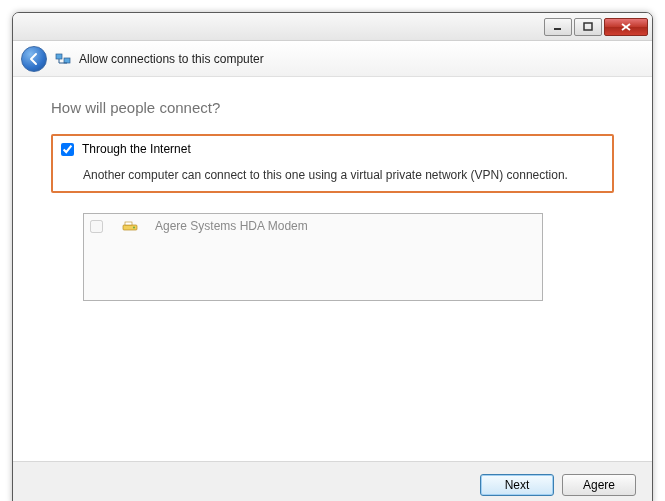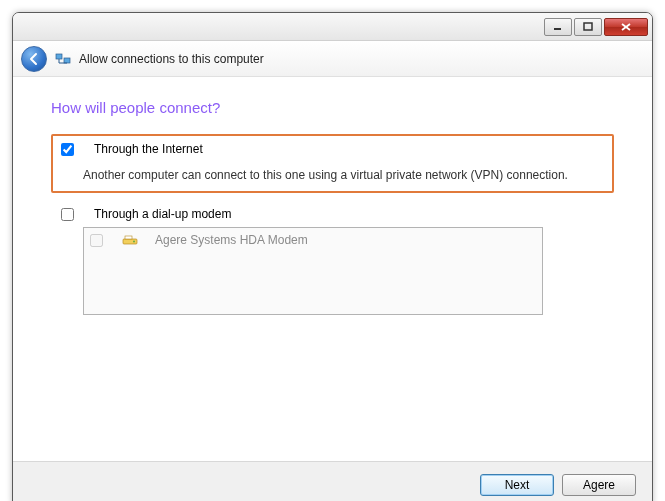--- a/index.html
+++ b/index.html
@@ -65,35 +65,35 @@
     border: 1px solid #3a6aa8;
     display: flex; align-items: center; justify-content: center;
   }
   .header-icon { width: 16px; height: 16px; display: inline-block; }
   .header-title { font-size: 12px; color: #222; }
   .content {
     flex: 1;
     padding: 22px 38px 10px 38px;
   }
   .heading {
-    color: #8b5cf6;
+    color: #737373;
     font-size: 15px;
     font-weight: 400;
     margin-bottom: 18px;
   }
   .option-block {
     padding: 8px 10px 10px 10px;
   }
   .option-block.highlighted {
     border: 2px solid #e17a3b;
     border-radius: 2px;
     padding: 6px 8px 8px 8px;
     margin-bottom: 6px;
   }
-  .opt-row { display: flex; align-items: flex-end; gap: 18px; }
+  .opt-row { display: flex; align-items: flex-end; gap: 6px; }
   .opt-label { font-size: 12px; color: #000; }
   .opt-desc {
     margin-left: 22px;
     margin-top: 11px;
     font-size: 12px;
     color: #333;
     line-height: 1.35;
     max-width: 510px;
   }
   input[type=checkbox] {
@@ -193,24 +193,20 @@
 
       <div class="option-block highlighted">
         <div class="opt-row">
           <input type="checkbox" checked="" style="">
           <span class="opt-label">Through the Internet</span>
         </div>
         <div class="opt-desc">Another computer can connect to this one using a virtual private network (VPN) connection.</div>
       </div>
 
       <div class="option-block">
-        <div class="opt-row">
-          <input type="checkbox" style="">
-          <span class="opt-label">Through a dial-up modem</span>
-        </div>
         <div class="modem-listbox">
           <div class="modem-row">
             <input type="checkbox" disabled="" style="">
             <span class="modem-icon">
               <svg width="16" height="16">
                 <rect x="1" y="7" width="14" height="5" rx="1" fill="#f2cf5b" stroke="#b78b1e" stroke-width="0.7"></rect>
                 <rect x="3" y="4" width="7" height="3" fill="#fff" stroke="#b78b1e" stroke-width="0.6"></rect>
                 <circle cx="12" cy="9.5" r="1" fill="#6a4"></circle>
               </svg>
             </span>

